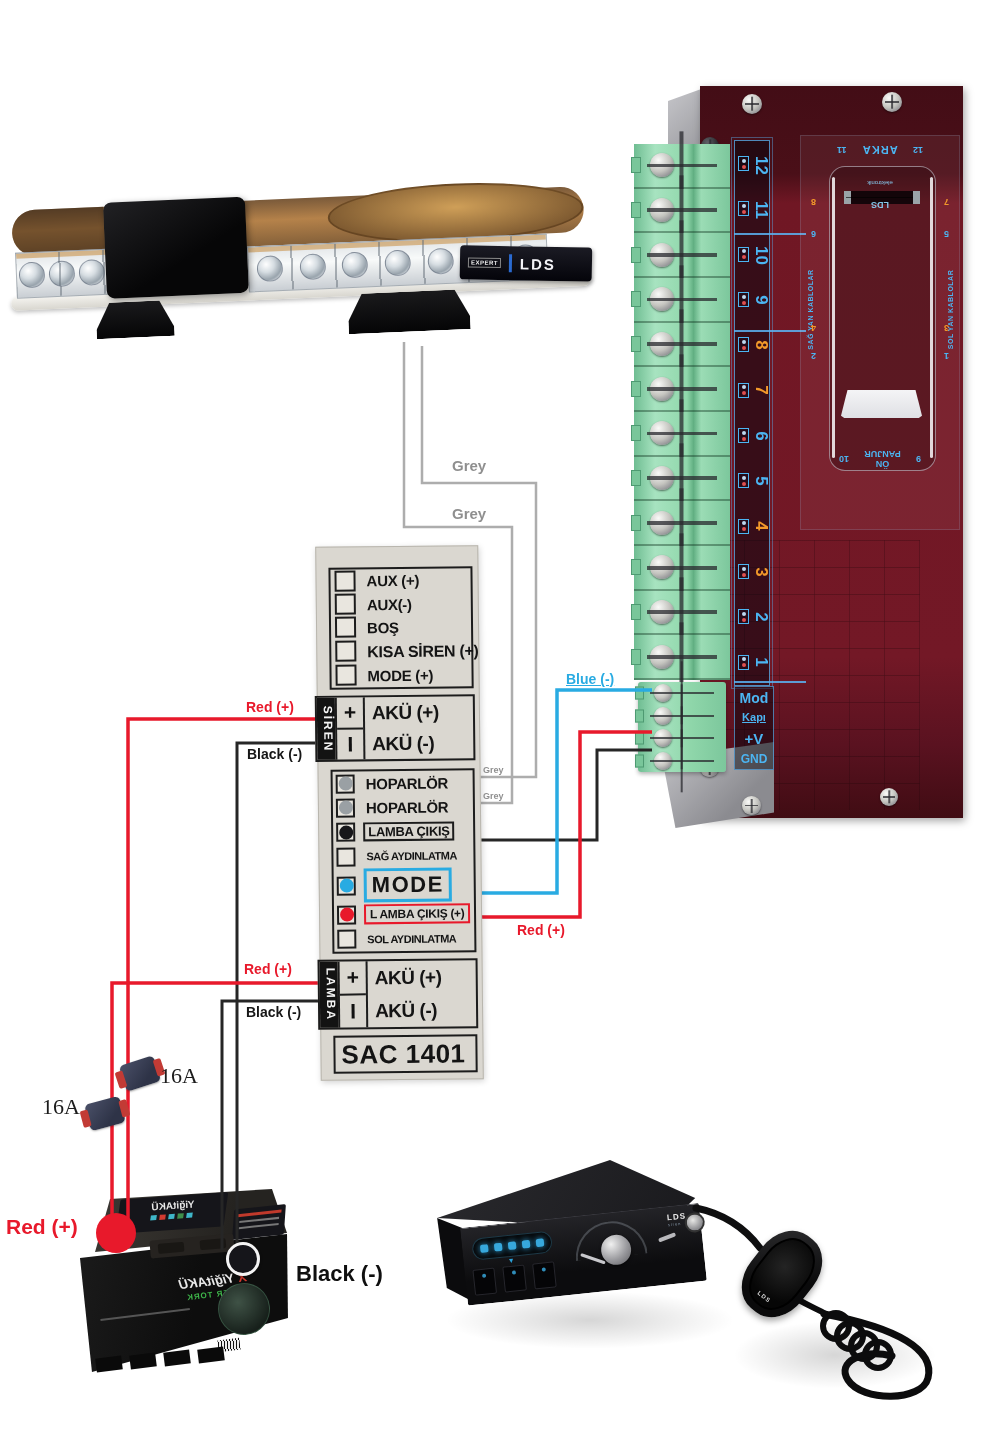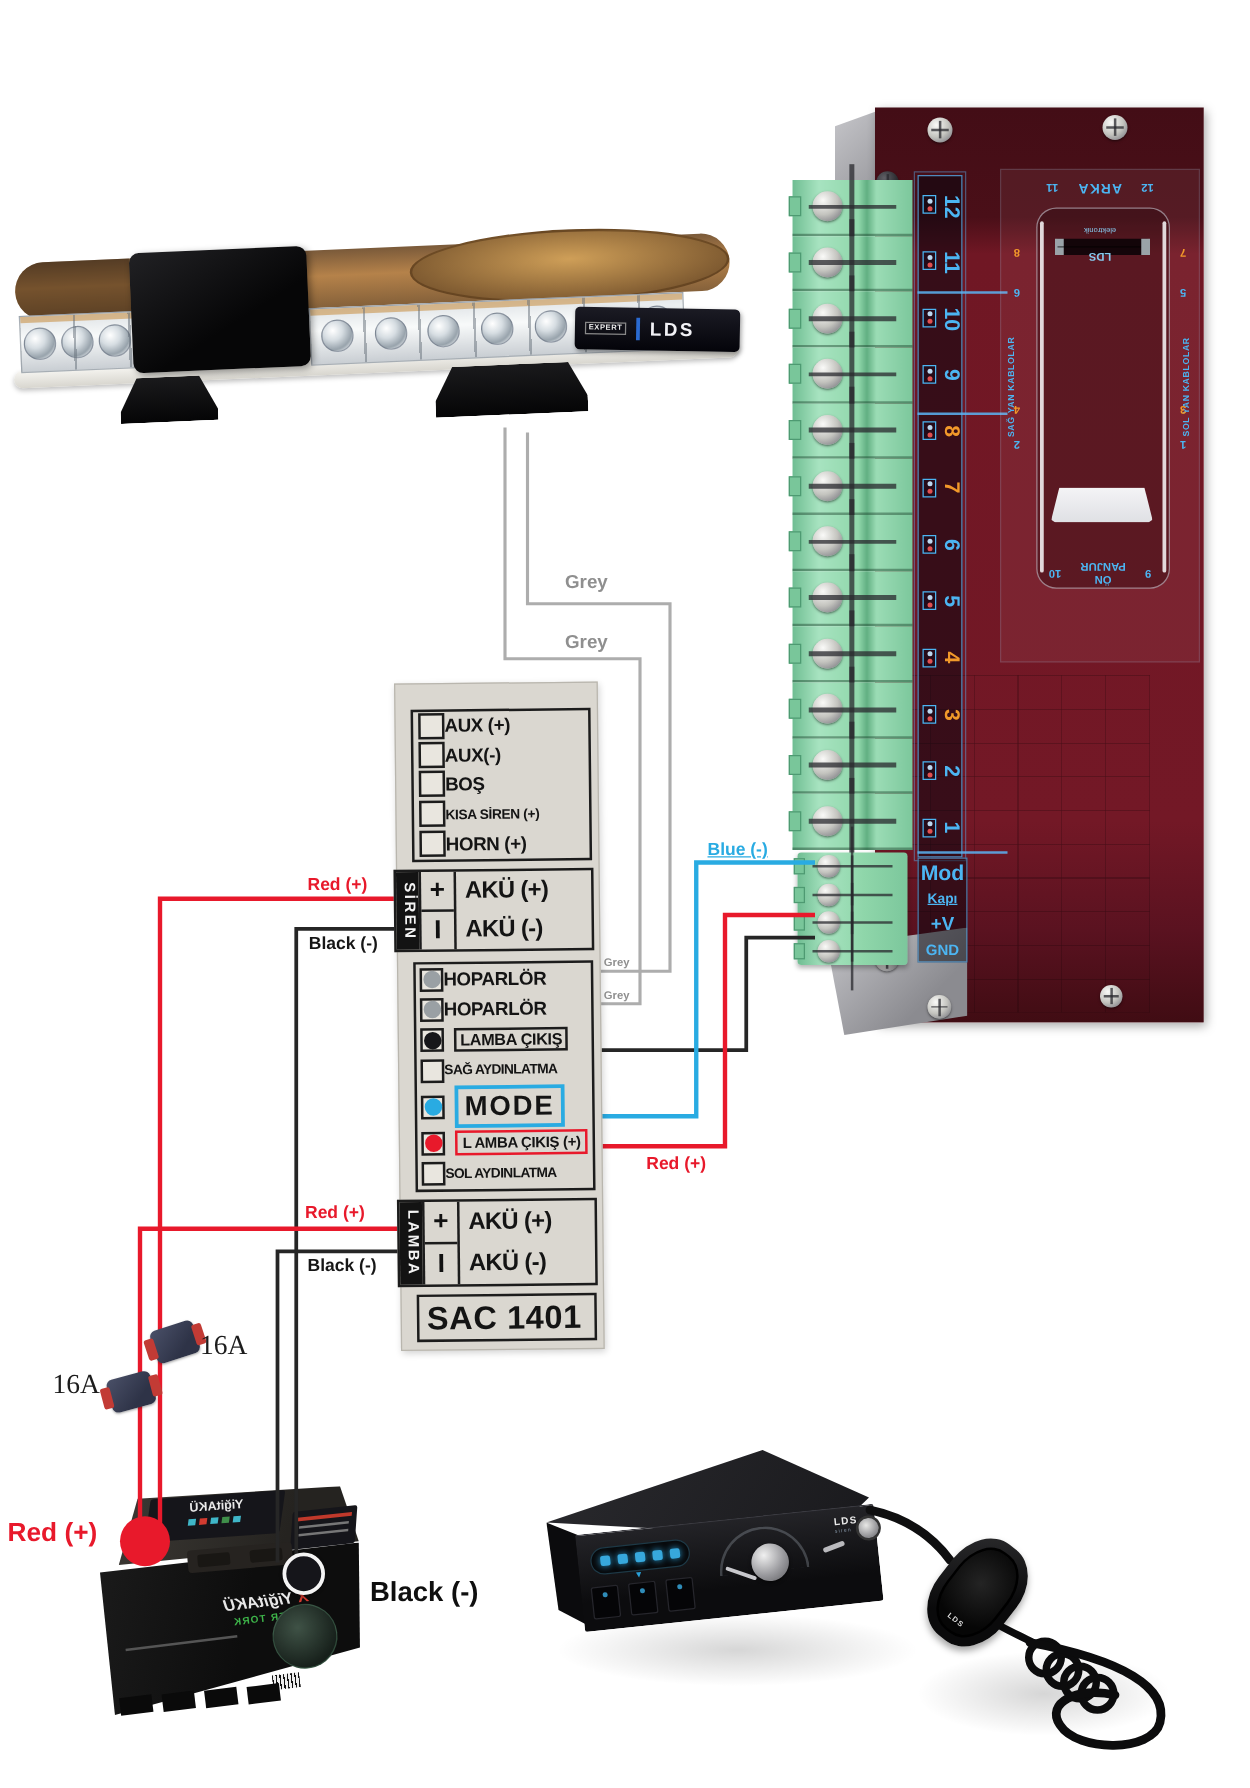--- a/index.html
+++ b/index.html
@@ -26,23 +26,23 @@
 
   
   #panel{position:absolute;left:318px;top:546px;width:163px;height:534px;background:var(--panel-bg);
     border:1px solid #b9b6ae;box-shadow:1px 2px 6px rgba(0,0,0,.18);transform:rotate(-0.6deg);z-index:5;}
   .psec{position:absolute;border:2px solid #1c1c1c;display:flex;flex-direction:column;background:var(--panel-bg);}
   #sec-aux{left:12px;top:20px;width:144px;height:122px;}
   #sec-io{left:12px;top:222px;width:144px;height:184px;}
   .prow{flex:1;display:flex;align-items:center;}
   .cbox{width:21px;height:21px;border:2px solid #1c1c1c;background:#e9e6df;margin-left:4px;margin-top:-2px;flex:none;}
   .prow:first-child .cbox{margin-top:0;}
-  .plabel{font-weight:bold;color:#141414;letter-spacing:-0.3px;white-space:nowrap;}
+  .plabel{margin-left:11px;font-weight:bold;color:#141414;letter-spacing:-0.3px;white-space:nowrap;}
   .lbl-aux{font-size:15px;}
-  .lbl-aux.small{font-size:11px;}
+  .lbl-aux.small{font-size:16px;}
   .sqbox{width:19px;height:19px;border:2px solid #1c1c1c;background:#e9e6df;margin-left:3px;flex:none;display:flex;align-items:center;justify-content:center;}
   .dot{width:14px;height:14px;border-radius:50%;display:block;}
   .dot.grey{background:#9aa0a4;} .dot.black{background:#17171a;} .dot.blue{background:var(--wire-blue);} .dot.red{background:var(--wire-red);}
   .lbl-h{font-size:15px;} .lbl-m{font-size:13px;} .lbl-s{font-size:11px;letter-spacing:-0.5px;}
   .lbl-mode{font-size:22px;letter-spacing:1.5px;} .lbl-m2{font-size:12px;}
   .frame-black{border:2px solid #1c1c1c;padding:0 3px;margin-left:8px;}
   .frame-blue{border:3px solid var(--wire-blue);padding:1px 5px;margin-left:8px;}
   .frame-red{border:2px solid var(--wire-red);padding:1px 4px;margin-left:8px;}
   .akublock{left:-3px;display:flex;flex-direction:row;}
   #sec-siren{top:148px;width:160px;height:66px;}
@@ -88,21 +88,21 @@
   .conn{width:11px;height:15px;border:1px solid var(--board-blue);background:rgba(10,10,28,.4);display:flex;flex-direction:column;
     align-items:center;justify-content:center;gap:2px;flex:none;}
   .conn i{display:block;width:4px;height:4px;border-radius:50%;}
   .conn .d1{background:#bcd8f0;} .conn .d2{background:#e05050;}
   .nval{transform:rotate(90deg);font-weight:bold;font-size:17px;width:16px;text-align:center;}
   .nval.blue,.edge-num.blue{color:var(--board-blue);} .nval.orange,.edge-num.orange{color:var(--board-orange);}
   .bsep{position:absolute;left:104px;width:72px;height:2px;background:rgba(90,180,245,.85);}
   #iolabels{position:absolute;left:104px;top:606px;width:40px;height:84px;border:1px solid rgba(90,170,230,.7);
     display:flex;flex-direction:column;justify-content:space-around;align-items:center;background:rgba(8,6,14,.5);}
   #iolabels span{color:var(--board-blue);font-weight:bold;line-height:1;}
-  #iolabels .s1{font-size:17px;} #iolabels .s2{font-size:11px;text-decoration:underline;} #iolabels .s3{font-size:15px;} #iolabels .s4{font-size:12px;}
+  #iolabels .s1{font-size:14px;} #iolabels .s2{font-size:11px;text-decoration:underline;} #iolabels .s3{font-size:15px;} #iolabels .s4{font-size:12px;}
   #car-overlay{position:absolute;left:170px;top:55px;width:160px;height:395px;background:rgba(255,205,205,.07);
     border:1px solid rgba(160,200,240,.18);}
   .rot180{transform:rotate(180deg);}
   .arka-row{position:absolute;left:0;right:0;top:8px;display:flex;justify-content:space-between;padding:0 36px;align-items:center;}
   .arka-row span{color:var(--board-blue);font-weight:bold;font-size:9px;}
   .arka-row .big{font-size:11px;letter-spacing:1px;}
   #car-body{position:absolute;left:28px;top:30px;width:107px;height:305px;border:1.5px solid rgba(215,215,225,.55);
     border-radius:16px;background:rgba(40,8,14,.38);}
   .chrome{position:absolute;top:10px;bottom:12px;width:3px;background:rgba(250,250,252,.85);border-radius:3px;}
   .chrome.l{left:2px;} .chrome.r{right:2px;}
@@ -477,21 +477,21 @@
         <div class="prow" data-interactable="false">
           <span class="cbox" data-interactable="false"></span>
           <span class="plabel lbl-aux" data-interactable="false">BOŞ</span>
         </div>
         <div class="prow" data-interactable="false">
           <span class="cbox" data-interactable="false"></span>
           <span class="plabel lbl-aux small" data-interactable="false">KISA SİREN (+)</span>
         </div>
         <div class="prow" data-interactable="false">
           <span class="cbox" data-interactable="false"></span>
-          <span class="plabel lbl-aux" data-interactable="false">HORN (+)</span>
+          <span class="plabel lbl-aux" data-interactable="false">MODE (+)</span>
         </div>
       </div>
 
     <div id="sec-siren" class="psec akublock" data-interactable="false">
       <span class="vstrip" data-interactable="false">SİREN</span>
       <span class="symcol" data-interactable="false">
         <span class="symcell" data-interactable="false">+</span>
         <span class="symcell" data-interactable="false">I</span>
       </span>
       <span class="akulabels" data-interactable="false">

